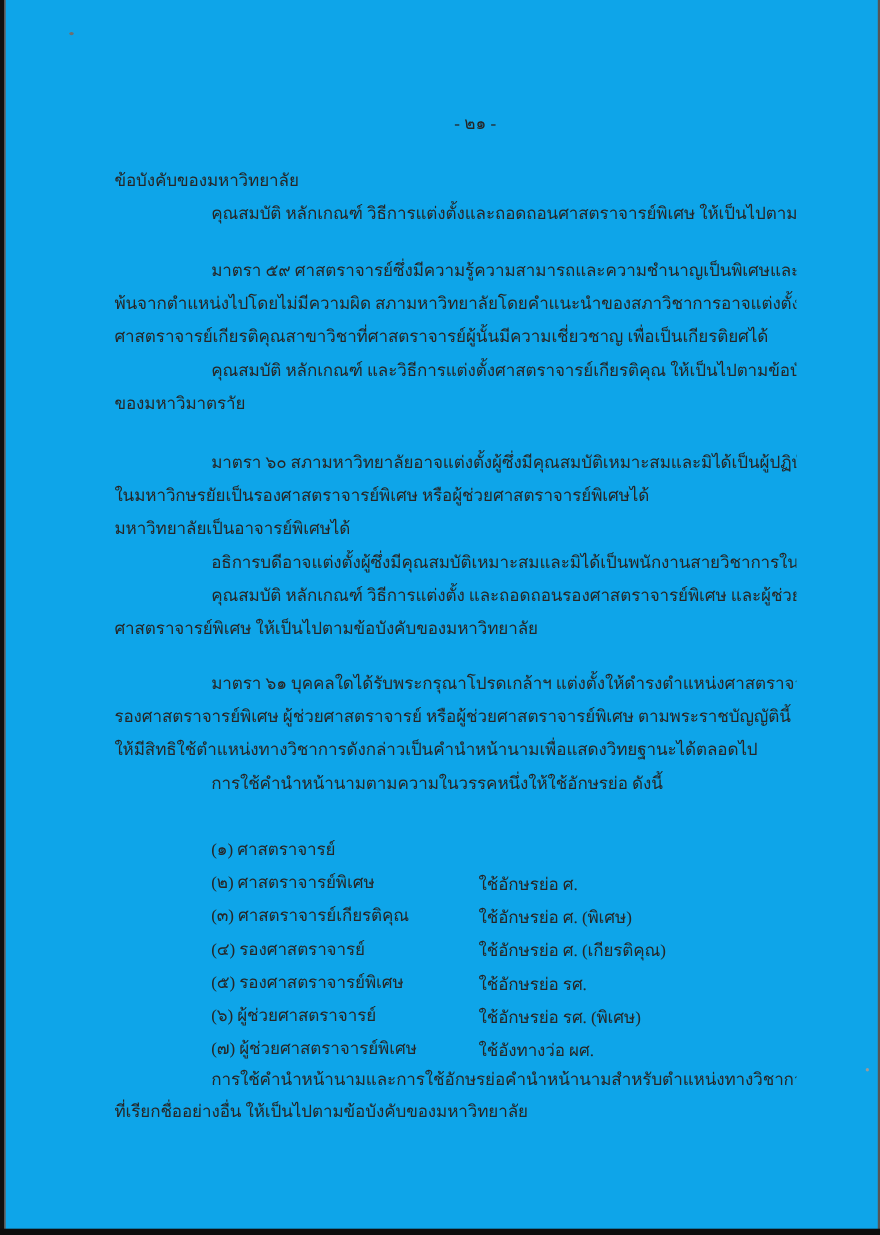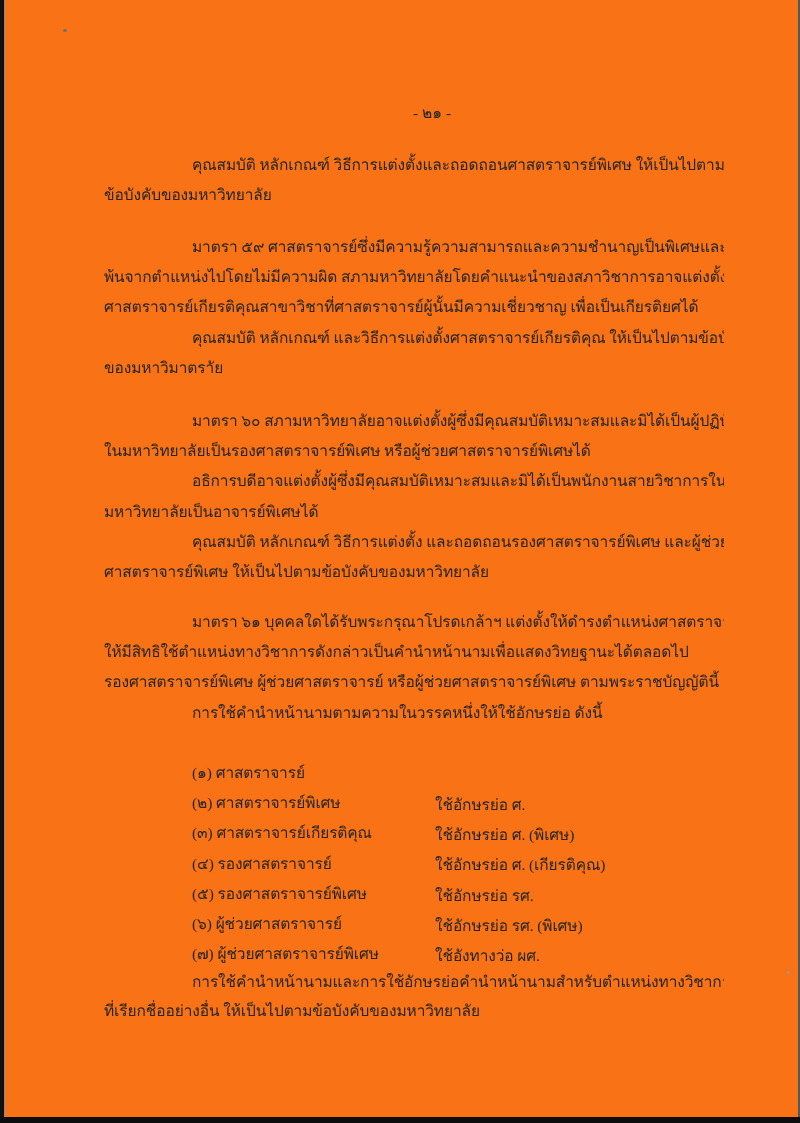--- a/index.html
+++ b/index.html
@@ -2,21 +2,21 @@
 <html lang="th"><head>
 <meta charset="utf-8">
 <style>
   html, body { margin: 0; padding: 0; }
   body { background: #ffffff; }
 
   .page {
     position: relative;
     width: 800px;
     height: 1123px;
-    background: #f97316;
+    background: #0ea5e9;
     overflow: hidden;
     font-family: "Liberation Serif", "DejaVu Serif", serif;
     color: #262626;
   }
 
   
   .edge-left {
     position: absolute; left: 0; top: 0;
     width: 4px; height: 100%;
     background: #101010;
@@ -89,45 +89,45 @@
 
   <div class="edge-left"></div>
   <div class="edge-right"></div>
   <div class="edge-bottom"></div>
   <div class="speck speck-top"></div>
   <div class="speck speck-right"></div>
 
   <div class="pageno">- ๒๑ -</div>
 
   <div class="block" style="top:150px">
+    <div class="ln">ข้อบังคับของมหาวิทยาลัย</div>
     <div class="ln ind">คุณสมบัติ หลักเกณฑ์ วิธีการแต่งตั้งและถอดถอนศาสตราจารย์พิเศษ ให้เป็นไปตาม</div>
-    <div class="ln">ข้อบังคับของมหาวิทยาลัย</div>
   </div>
 
   <div class="block" style="top:232px">
     <div class="ln ind">มาตรา ๕๙  ศาสตราจารย์ซึ่งมีความรู้ความสามารถและความชำนาญเป็นพิเศษและ</div>
     <div class="ln">พ้นจากตำแหน่งไปโดยไม่มีความผิด สภามหาวิทยาลัยโดยคำแนะนำของสภาวิชาการอาจแต่งตั้งให้เป็น</div>
     <div class="ln">ศาสตราจารย์เกียรติคุณสาขาวิชาที่ศาสตราจารย์ผู้นั้นมีความเชี่ยวชาญ เพื่อเป็นเกียรติยศได้</div>
     <div class="ln ind">คุณสมบัติ หลักเกณฑ์ และวิธีการแต่งตั้งศาสตราจารย์เกียรติคุณ ให้เป็นไปตามข้อบังคับ</div>
     <div class="ln">ของมหาวิมาตราัย</div>
   </div>
 
   <div class="block" style="top:406px">
     <div class="ln ind">มาตรา ๖๐  สภามหาวิทยาลัยอาจแต่งตั้งผู้ซึ่งมีคุณสมบัติเหมาะสมและมิได้เป็นผู้ปฏิบัติงาน</div>
-    <div class="ln">ในมหาวิทยาลัยเป็นรองศาสตราจารย์พิเศษ หรือผู้ช่วยศาสตราจารย์พิเศษได้</div>
+    <div class="ln">ในมหาวิกษรยัยเป็นรองศาสตราจารย์พิเศษ หรือผู้ช่วยศาสตราจารย์พิเศษได้</div>
+    <div class="ln">มหาวิทยาลัยเป็นอาจารย์พิเศษได้</div>
     <div class="ln ind">อธิการบดีอาจแต่งตั้งผู้ซึ่งมีคุณสมบัติเหมาะสมและมิได้เป็นพนักงานสายวิชาการใน</div>
-    <div class="ln">มหาวิทยาลัยเป็นอาจารย์พิเศษได้</div>
     <div class="ln ind">คุณสมบัติ หลักเกณฑ์ วิธีการแต่งตั้ง และถอดถอนรองศาสตราจารย์พิเศษ และผู้ช่วย</div>
     <div class="ln">ศาสตราจารย์พิเศษ ให้เป็นไปตามข้อบังคับของมหาวิทยาลัย</div>
   </div>
 
   <div class="block" style="top:607px">
     <div class="ln ind">มาตรา ๖๑  บุคคลใดได้รับพระกรุณาโปรดเกล้าฯ แต่งตั้งให้ดำรงตำแหน่งศาสตราจารย์</div>
+    <div class="ln">รองศาสตราจารย์พิเศษ ผู้ช่วยศาสตราจารย์ หรือผู้ช่วยศาสตราจารย์พิเศษ ตามพระราชบัญญัตินี้</div>
     <div class="ln">ให้มีสิทธิใช้ตำแหน่งทางวิชาการดังกล่าวเป็นคำนำหน้านามเพื่อแสดงวิทยฐานะได้ตลอดไป</div>
-    <div class="ln">รองศาสตราจารย์พิเศษ ผู้ช่วยศาสตราจารย์ หรือผู้ช่วยศาสตราจารย์พิเศษ ตามพระราชบัญญัตินี้</div>
     <div class="ln ind">การใช้คำนำหน้านามตามความในวรรคหนึ่งให้ใช้อักษรย่อ ดังนี้</div>
   </div>
 
   <div class="block" style="top:758px">
     <div class="abbr-row">
       <span class="label">(๑) ศาสตราจารย์</span>
       <span class="abbr">ใช้อักษรย่อ  ศ.</span>
     </div>
     <div class="abbr-row">
       <span class="label">(๒) ศาสตราจารย์พิเศษ</span>

